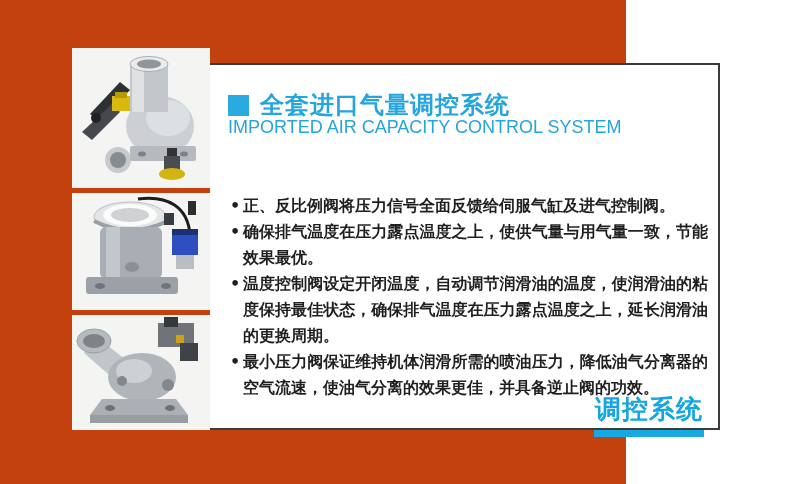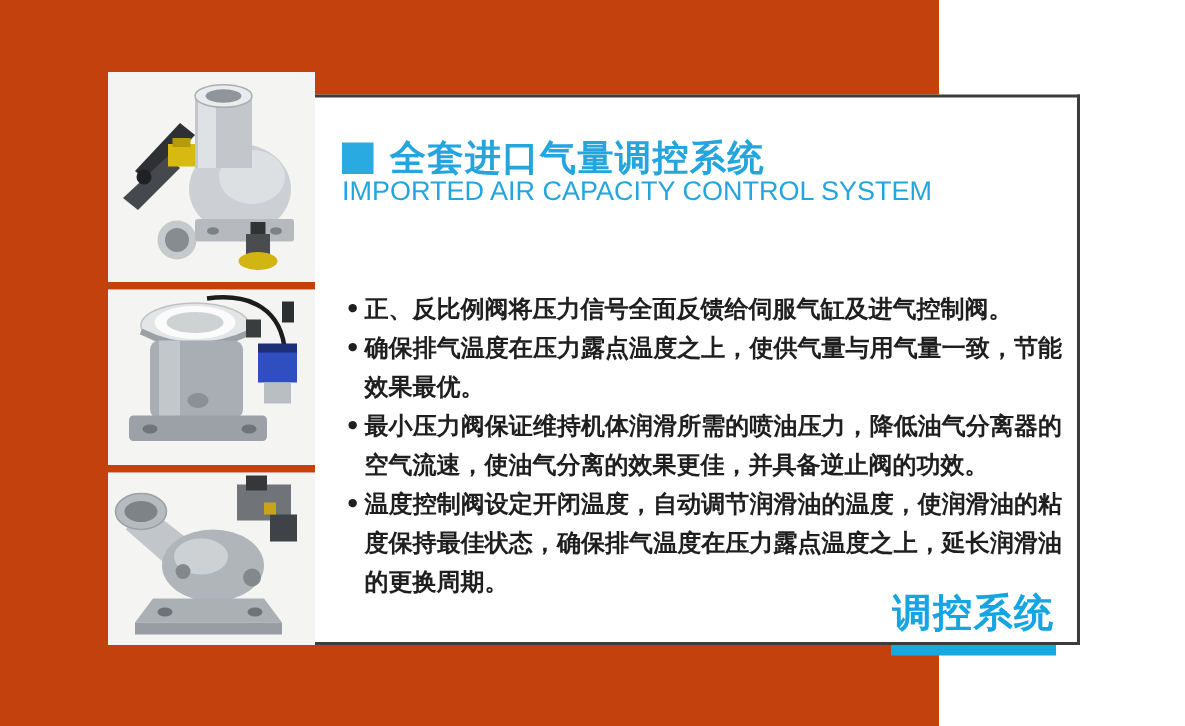--- a/index.html
+++ b/index.html
@@ -141,20 +141,20 @@
     <div class="title-row">
       <span class="title-square"></span>
       <span class="title-text">全套进口气量调控系统</span>
     </div>
 
     <div class="subtitle">IMPORTED AIR CAPACITY CONTROL SYSTEM</div>
 
     <div class="body-text">
       <p><span class="bullet-glyph">•</span><span>正、反比例阀将压力信号全面反馈给伺服气缸及进气控制阀。</span></p>
       <p><span class="bullet-glyph">•</span><span>确保排气温度在压力露点温度之上，使供气量与用气量一致，节能效果最优。</span></p>
+      <p><span class="bullet-glyph">•</span><span>温度控制阀设定开闭温度，自动调节润滑油的温度，使润滑油的粘度保持最佳状态，确保排气温度在压力露点温度之上，延长润滑油的更换周期。</span></p>
       <p><span class="bullet-glyph">•</span><span>最小压力阀保证维持机体润滑所需的喷油压力，降低油气分离器的空气流速，使油气分离的效果更佳，并具备逆止阀的功效。</span></p>
-      <p><span class="bullet-glyph">•</span><span>温度控制阀设定开闭温度，自动调节润滑油的温度，使润滑油的粘度保持最佳状态，确保排气温度在压力露点温度之上，延长润滑油的更换周期。</span></p>
     </div>
 
     <div class="footer-label">调控系统</div>
   </div>
 
 </div>
 
 </body></html>

